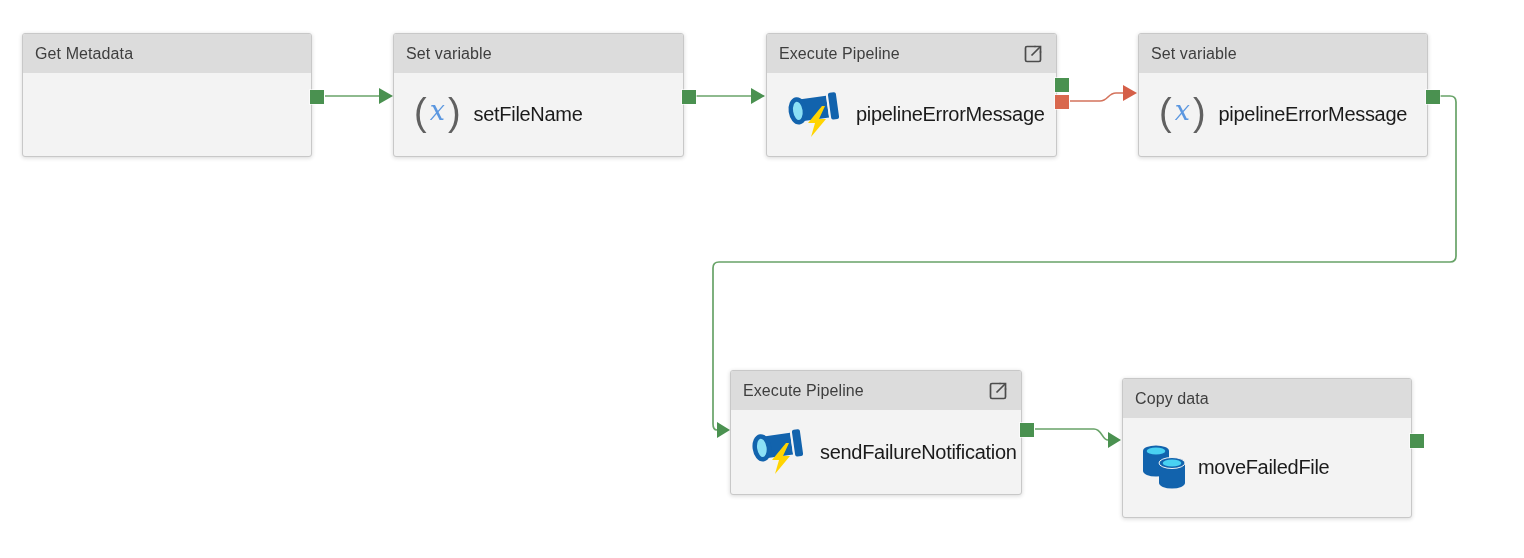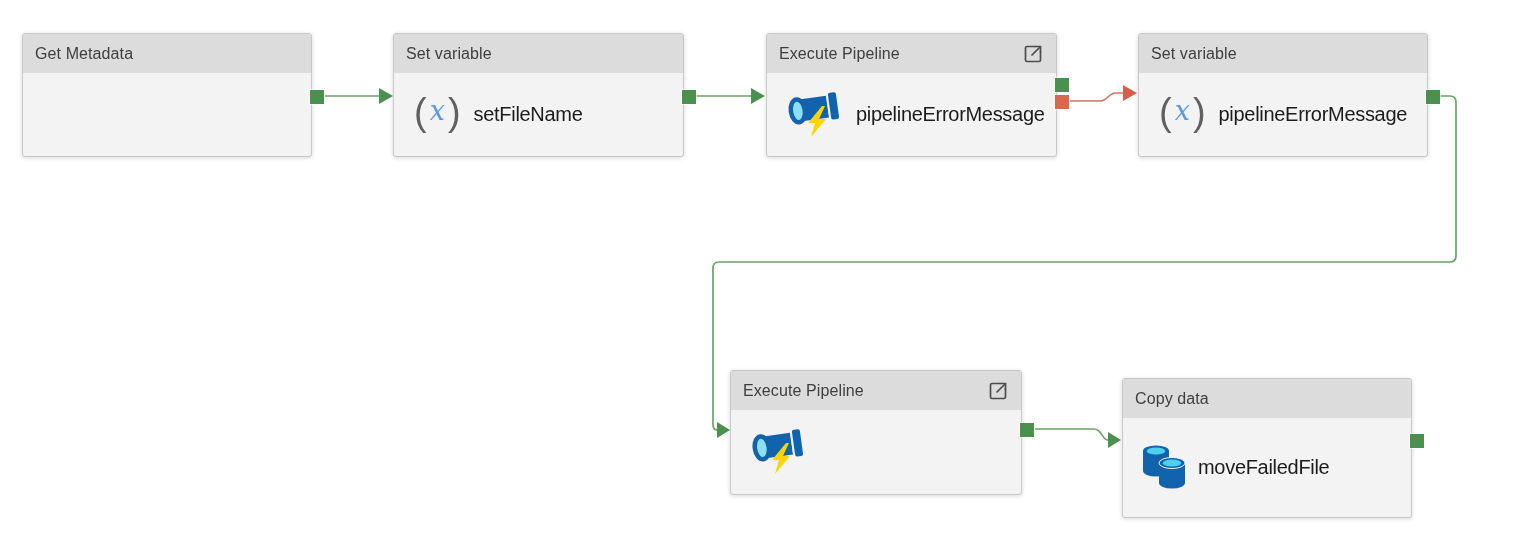--- a/index.html
+++ b/index.html
@@ -212,20 +212,21 @@
         <svg width="56" height="48" viewBox="0 0 56 48">
           <g transform="rotate(-8 24 20)">
             <rect x="10" y="7" width="31" height="22" fill="var(--pipe-blue)"></rect>
             <rect x="41" y="7" width="2.4" height="22" fill="#f3f3f3"></rect>
             <rect x="43" y="4.5" width="8" height="27" rx="2" fill="var(--pipe-blue)"></rect>
             <ellipse cx="11" cy="18" rx="7" ry="11.5" fill="var(--pipe-cyan)" stroke="var(--pipe-blue)" stroke-width="4.5"></ellipse>
           </g>
           <path d="M35 15 L21 32 L28 32 L24 46 L39 28 L32 28 L38 15 Z" fill="var(--bolt-yellow)"></path>
         </svg>
       </span>
+      <span class="node-label">sendFailureNotification</span>
     </div>
     <div class="port success"></div>
   </div>
 
   <div class="node n6">
     <div class="node-header">
       <span class="node-type">Copy data</span>
     </div>
     <div class="node-body">
       <span class="icon-wrap">

